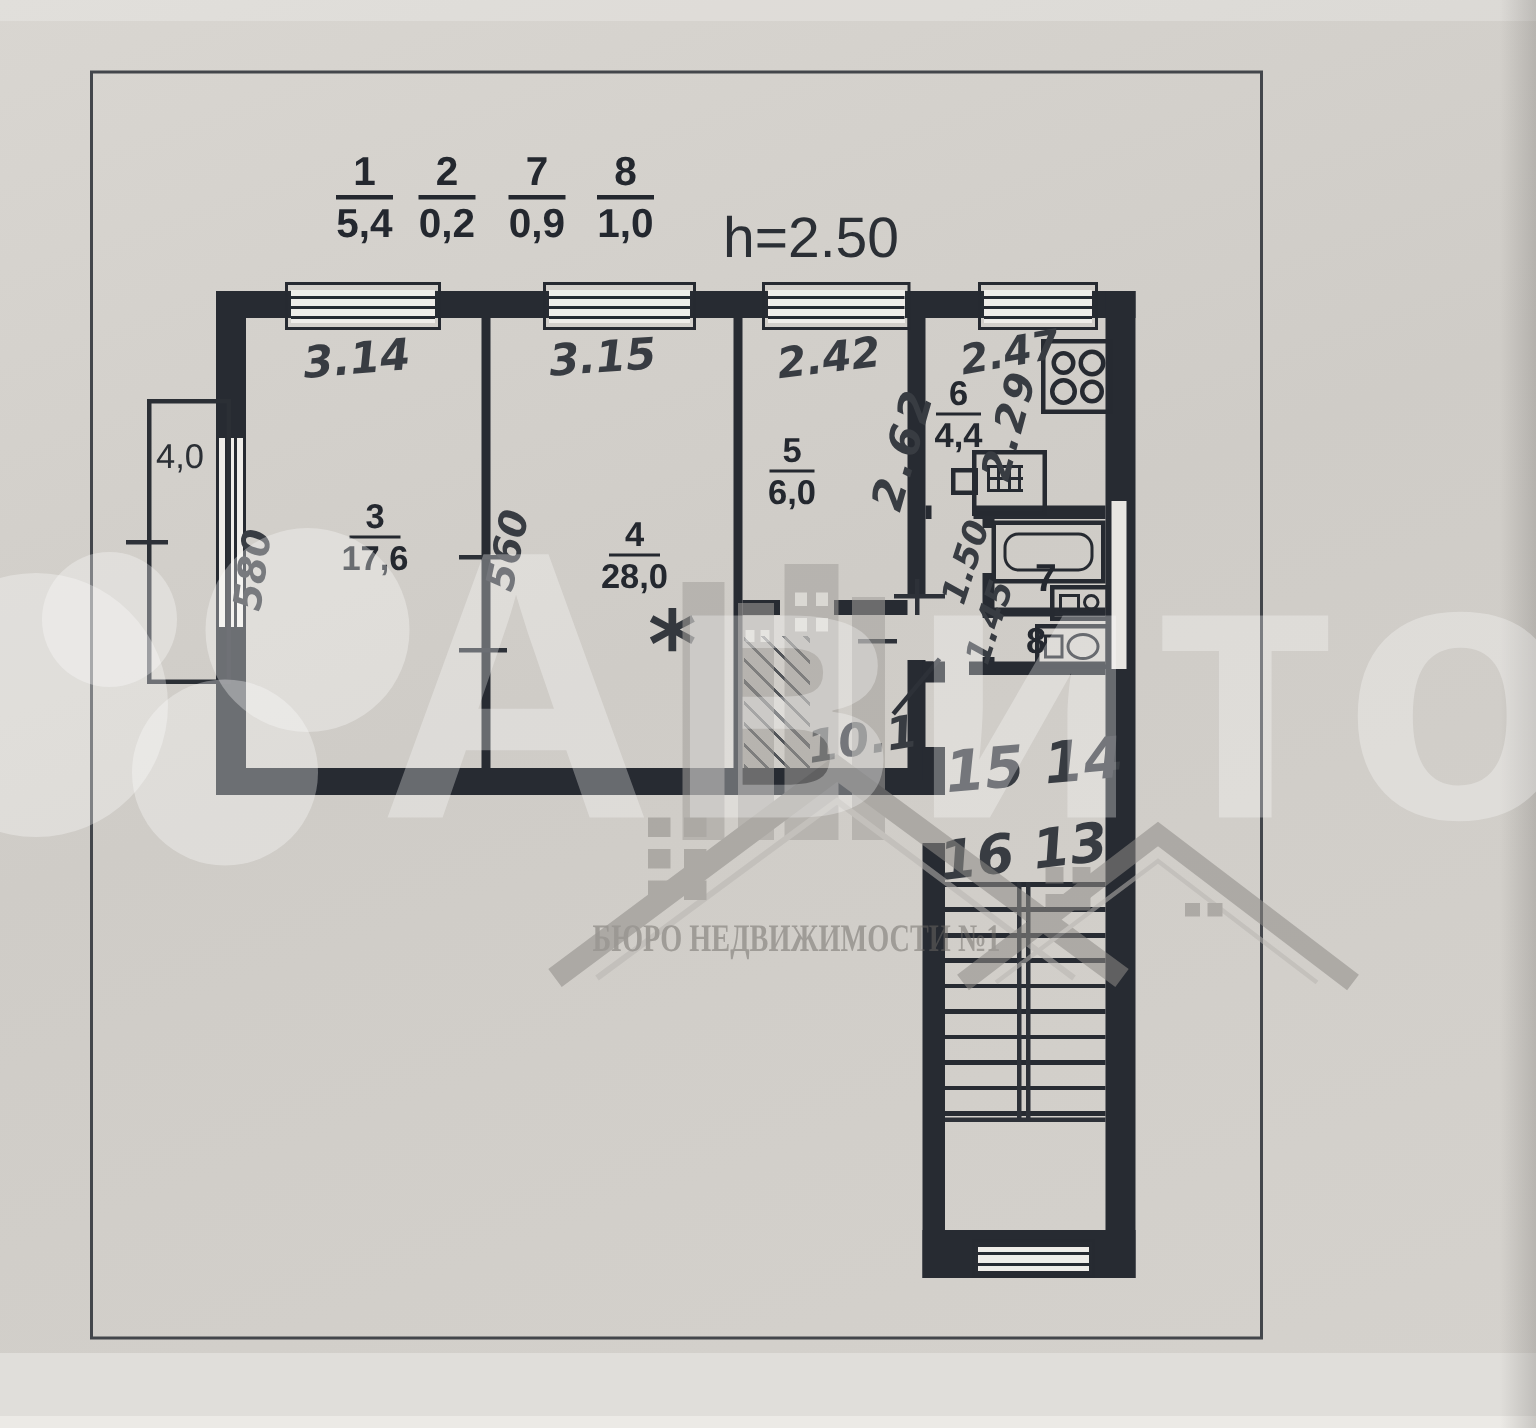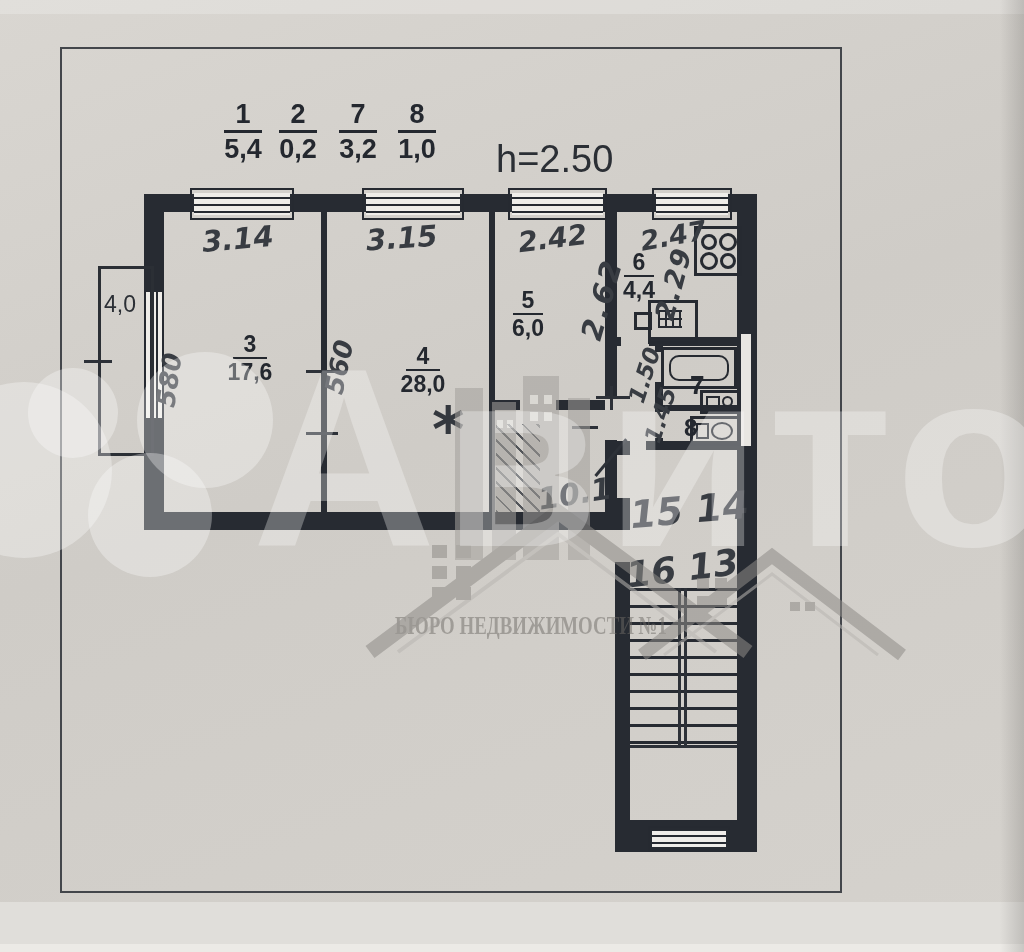--- a/index.html
+++ b/index.html
@@ -121,28 +121,28 @@
   <div class="fd">5,4</div>
 </div>
 <div class="frac" style="left:276px;top:100px;width:44px;">
   <div class="fn">2</div>
   <div class="fbar"></div>
   <div class="fd">0,2</div>
 </div>
 <div class="frac" style="left:336px;top:100px;width:44px;">
   <div class="fn">7</div>
   <div class="fbar"></div>
-  <div class="fd">3,2</div>
+  <div class="fd">0,9</div>
 </div>
 <div class="frac" style="left:395px;top:100px;width:44px;">
   <div class="fn">8</div>
   <div class="fbar"></div>
   <div class="fd">1,0</div>
 </div>
-<div class="printed" style="left:496px;top:138px;font-size:38px;font-weight:400;color:#2b2f35;">h=2.50</div>
+<div class="printed" style="left:482px;top:138px;font-size:38px;font-weight:400;color:#2b2f35;">h=2.50</div>
 
 <div class="frac small" style="left:224px;top:332px;width:52px;">
   <div class="fn">3</div>
   <div class="fbar" style="margin:1px 9px;"></div>
   <div class="fd">17,6</div>
 </div>
 <div class="frac small" style="left:397px;top:344px;width:52px;">
   <div class="fn">4</div>
   <div class="fbar" style="margin:1px 9px;"></div>
   <div class="fd">28,0</div>

